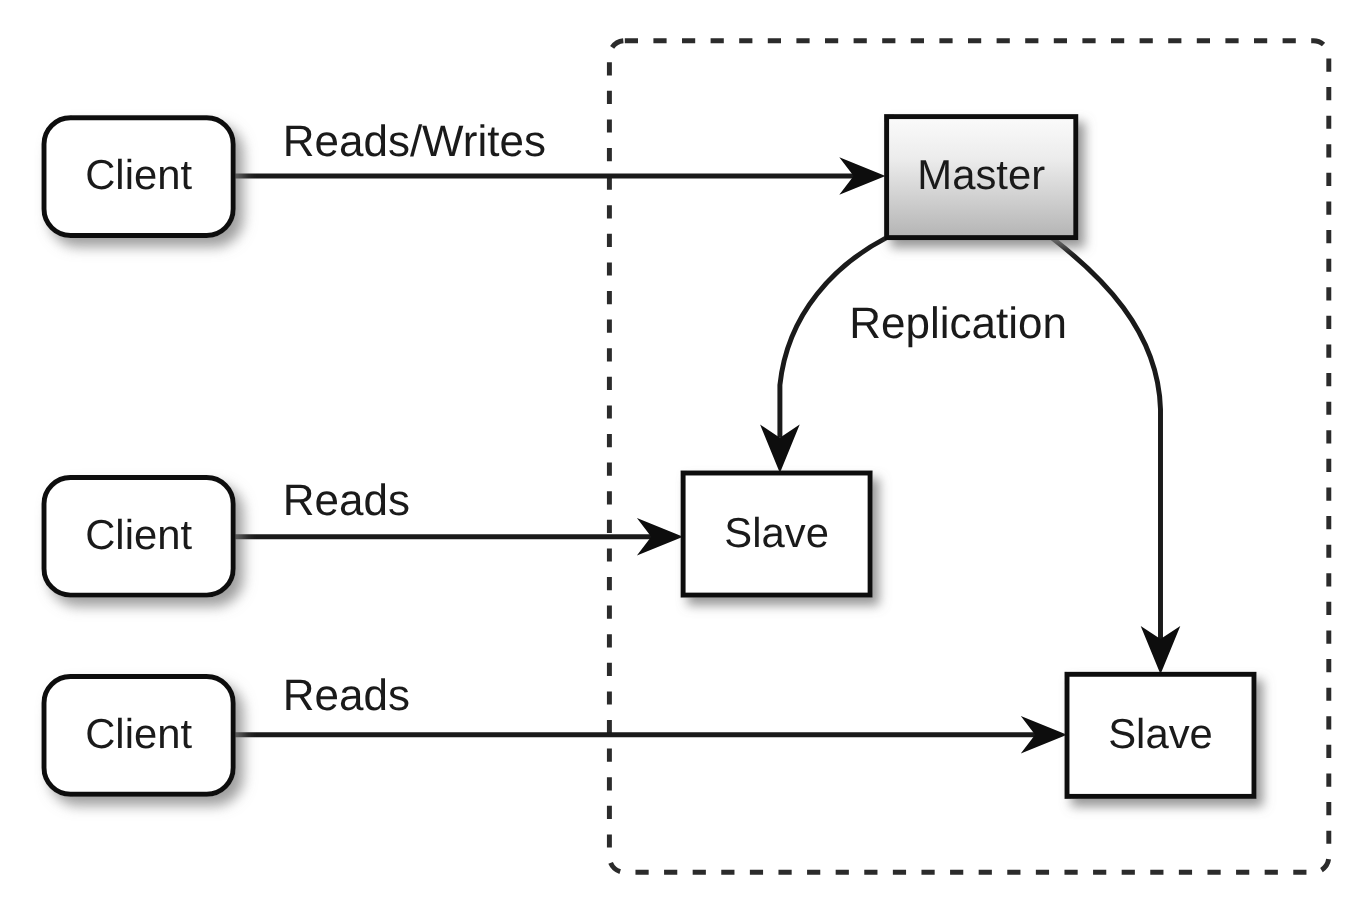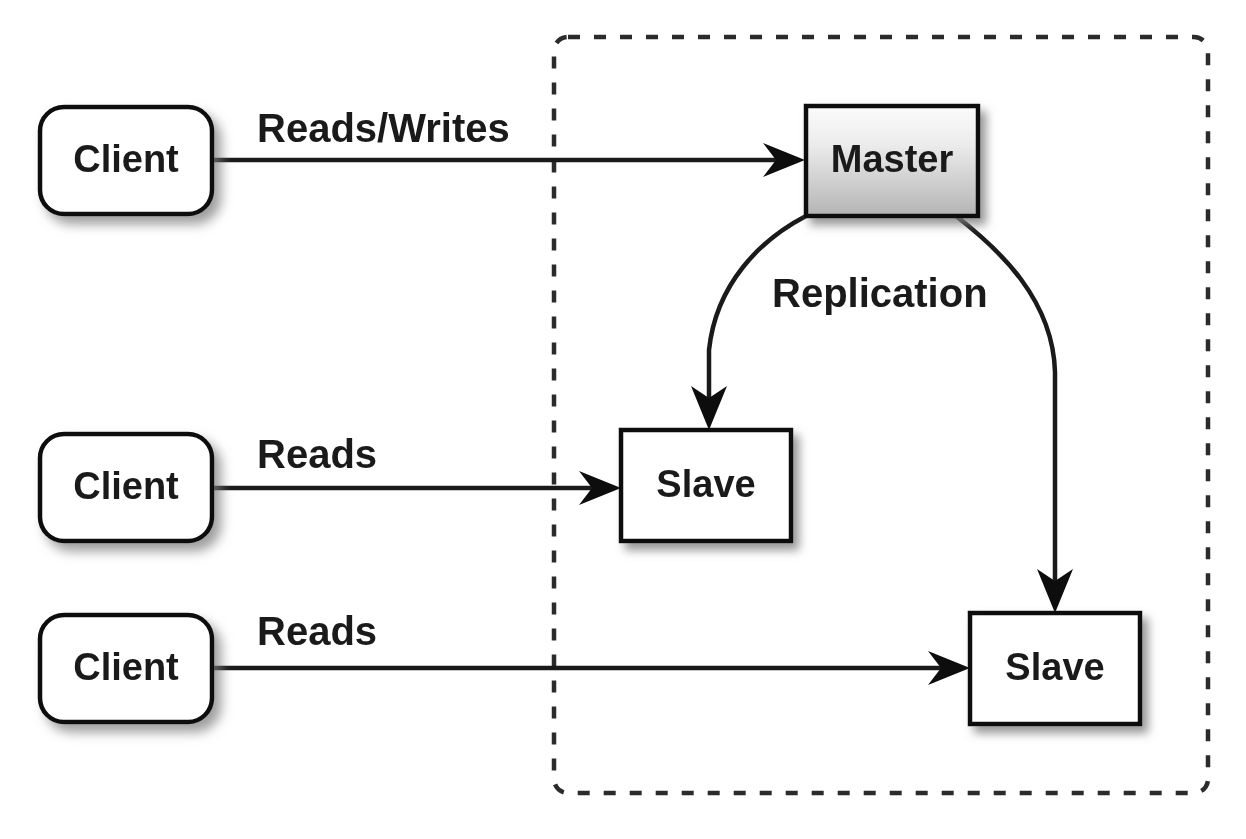--- a/index.html
+++ b/index.html
@@ -11,21 +11,20 @@
     width: 1246px;
     height: 839px;
     overflow: hidden;
     font-family: "Liberation Sans", sans-serif;
   }
   #diagram-root {
     position: relative;
     width: 1246px;
     height: 839px;
     background: #ffffff;
-    font-weight: bold;
   }
   #diagram-svg {
     position: absolute;
     left: 0;
     top: 0;
     width: 1246px;
     height: 839px;
     display: block;
   }
   .node-label {

